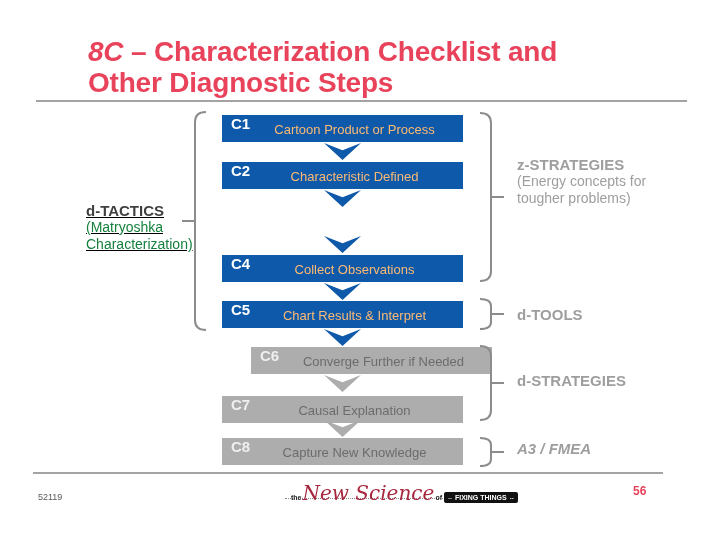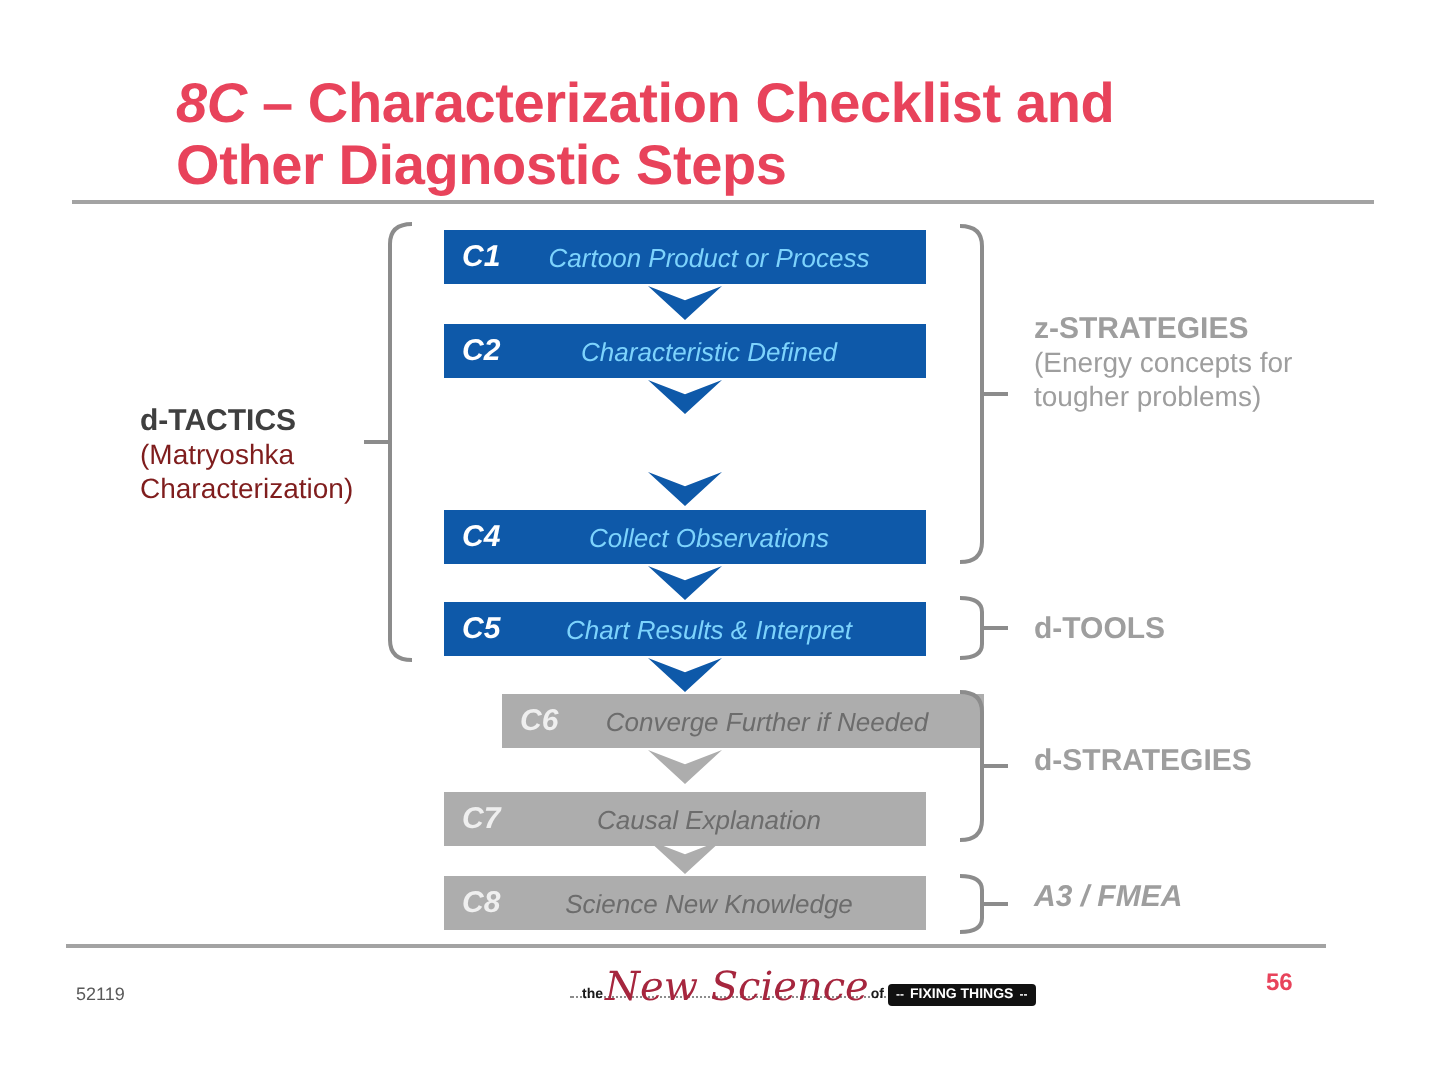--- a/index.html
+++ b/index.html
@@ -14,47 +14,47 @@
     left:88px; top:36px; width:520px;
     font-size:28px; font-weight:bold; line-height:1.12;
     color:var(--accent-red,#E8435B); letter-spacing:-0.2px;
   }
   .title .prefix { font-style:italic;text-align:right; }
   .hrule { background:#A3A3A3; height:2px; }
 
   
   .step-box {
     left:222px; width:241px; height:27px;
-    display:flex; align-items:center;font-style:italic;
+    display:flex; align-items:flex-start;
   }
   .blue { background:var(--step-blue,#0E59A9); }
   .gray { background:var(--step-gray,#ADADAD); }
   .step-id { margin-left:9px; font-size:15px; font-weight:bold; color:#ffffff; position:relative; z-index:1; }
   .step-label {
     position:absolute; left:34px; right:10px; top:50%; transform:translateY(-50%);
-    text-align:center; font-size:13px; color:#7dd3fc; white-space:nowrap;
+    text-align:center; font-size:13px; color:#fdba74; white-space:nowrap;
   }
   .step-box.gray .step-id { color:#EFEFEF; }
   .step-box.gray .step-label { color:#6C6C6C; }
 
   
   .arrow {
     left:324px; width:37px; height:17px;
     clip-path:polygon(0 0, 50% 42%, 100% 0, 50% 100%);
   }
 
   
   .bracket path { stroke:#8C8C8C; stroke-width:2; fill:none; }
 
   
   .side-label { color:var(--label-gray,#9E9E9E); }
   .side-label .main { font-size:15px; font-weight:bold; display:block; }
   .side-label .sub { font-size:14px; line-height:1.22; display:block; }
   .left-label .main { font-size:15px; font-weight:bold; color:#3F3F3F; display:block; }
-  .left-label .sub { font-size:14px; line-height:1.22; color:#7f1d1d; display:block; }
+  .left-label .sub { font-size:14px; line-height:1.22; color:#15803d; display:block; }
 
   
   .date-code { left:38px; top:492px; font-size:9px; color:#595959; }
   .page-number { left:633px; top:484px; font-size:12px; font-weight:bold; color:var(--accent-red,#E8435B); }
 
   .logo { left:291px; top:480px; width:170px; height:26px; display:flex; align-items:flex-end; }
   .logo .dotline { position:absolute; left:-6px; right:-10px; bottom:7px; border-bottom:1px dotted #8C8C8C; }
   .logo .the, .logo .of { font-size:7px; font-weight:bold; color:#1A1A1A; position:relative; padding-bottom:5px; }
   .logo .script { font-family:"DejaVu Serif", serif; font-style:italic; font-size:20px; color:#A6263E; position:relative; padding-bottom:1px; margin:0 1px; white-space:nowrap; }
   .logo .badge {
@@ -69,21 +69,21 @@
 
 <div class="slide">
 
   <div class="abs title"><span class="prefix">8C</span><span> – Characterization Checklist and Other Diagnostic Steps</span></div>
   <div class="abs hrule" style="left:36px; top:100px; width:651px;"></div>
 
   <svg class="abs bracket" style="left:179px; top:110px;" width="30" height="222" viewBox="0 0 30 222">
     <path d="M27,2 Q16,2 16,12 L16,210 Q16,220 27,220"></path>
     <path d="M16,111 L3,111"></path>
   </svg>
-  <div class="abs left-label" style="left:70px; top:202px; width:125px;">
+  <div class="abs left-label" style="left:86px; top:202px; width:125px;text-decoration:underline;">
     <span class="main">d-TACTICS</span>
     <span class="sub">(Matryoshka Characterization)</span>
   </div>
 
   <div class="abs step-box blue" style="top:115px;">
     <span class="step-id">C1</span>
     <span class="step-label">Cartoon Product or Process</span>
   </div>
   <div class="abs step-box blue" style="top:162px;">
     <span class="step-id">C2</span>
@@ -100,21 +100,21 @@
   <div class="abs step-box gray" style="top:347px;margin-left:29px;">
     <span class="step-id">C6</span>
     <span class="step-label">Converge Further if Needed</span>
   </div>
   <div class="abs step-box gray" style="top:396px;">
     <span class="step-id">C7</span>
     <span class="step-label">Causal Explanation</span>
   </div>
   <div class="abs step-box gray" style="top:438px;">
     <span class="step-id">C8</span>
-    <span class="step-label">Science New Knowledge</span>
+    <span class="step-label">Capture New Knowledge</span>
   </div>
 
   <div class="abs arrow blue" style="top:143px;"></div>
   <div class="abs arrow blue" style="top:190px;"></div>
   <div class="abs arrow blue" style="top:236px;"></div>
   <div class="abs arrow blue" style="top:283px;"></div>
   <div class="abs arrow blue" style="top:329px;"></div>
   <div class="abs arrow gray" style="top:375px;"></div>
   <div class="abs arrow gray" style="top:420px;"></div>
 

